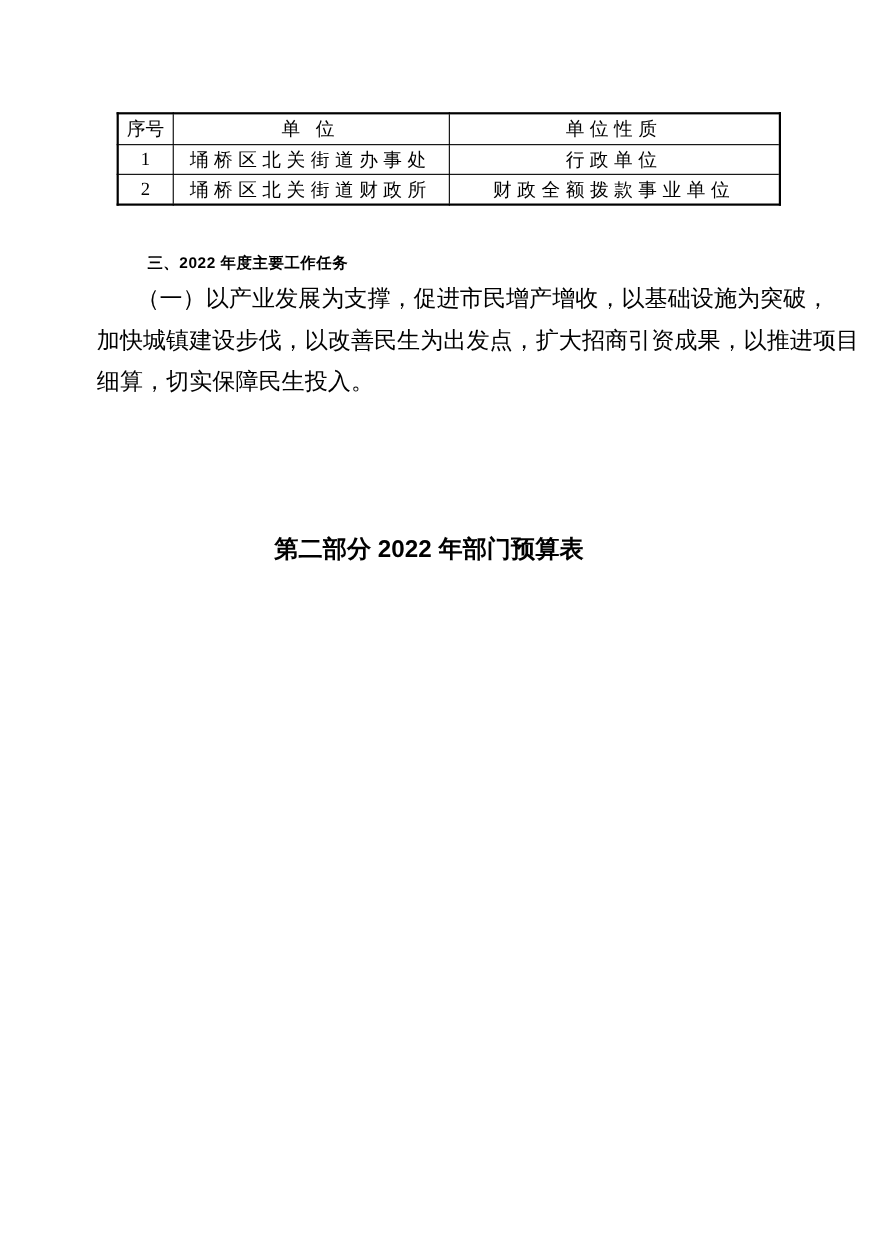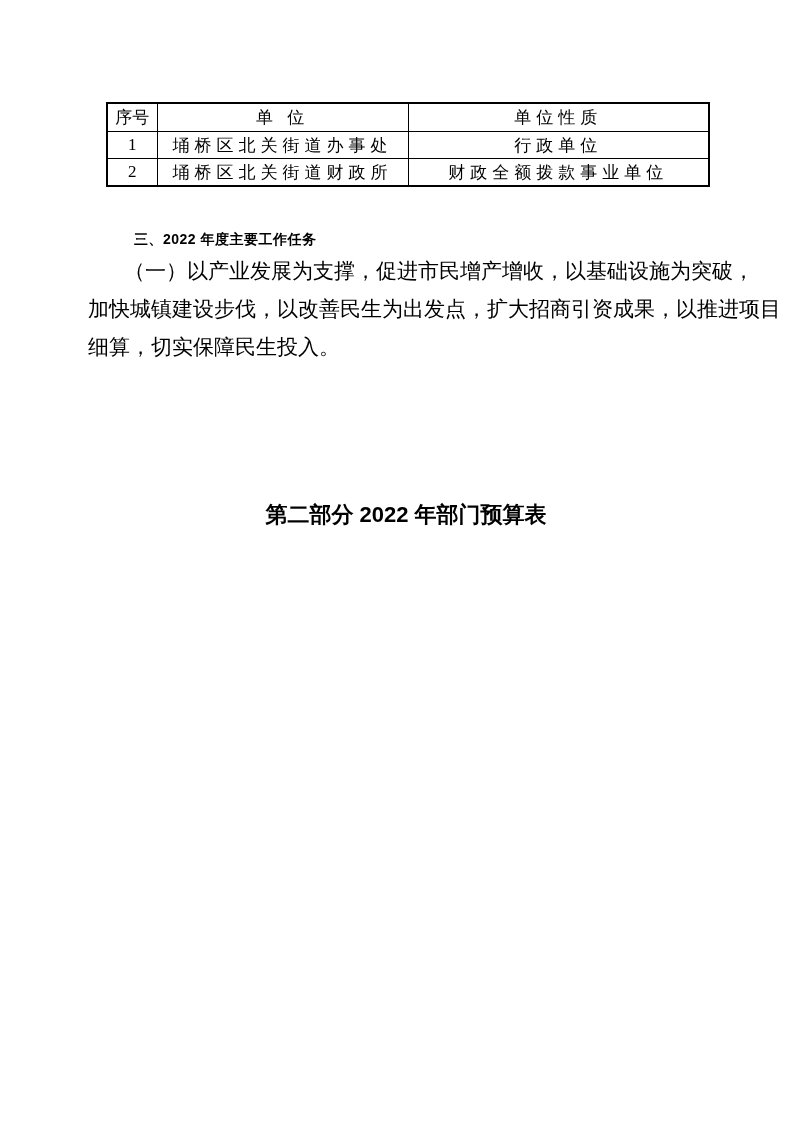--- a/index.html
+++ b/index.html
@@ -81,21 +81,21 @@
     text-align: left;
     text-align-last: left;
   }
 
   
   .part-title {
     position: absolute;
     left: 88px;
     top: 483px;
     width: 604px;
-    margin: 16px;
+    margin: 0;
     text-align: center;
     font-family: "Liberation Sans", sans-serif;
     font-weight: bold;
     font-size: 22px;
     line-height: 32px;
     white-space: nowrap;
   }
 </style>
 </head>
 <body>

